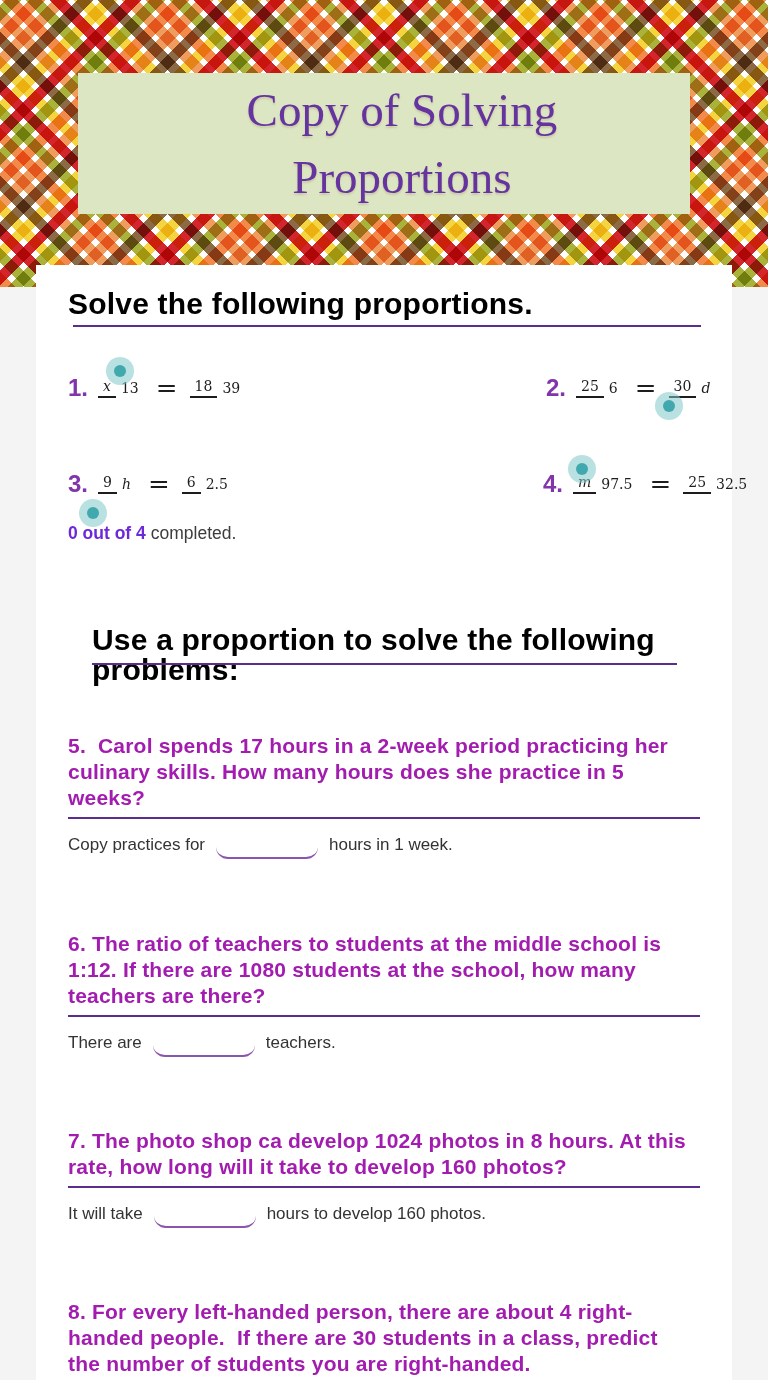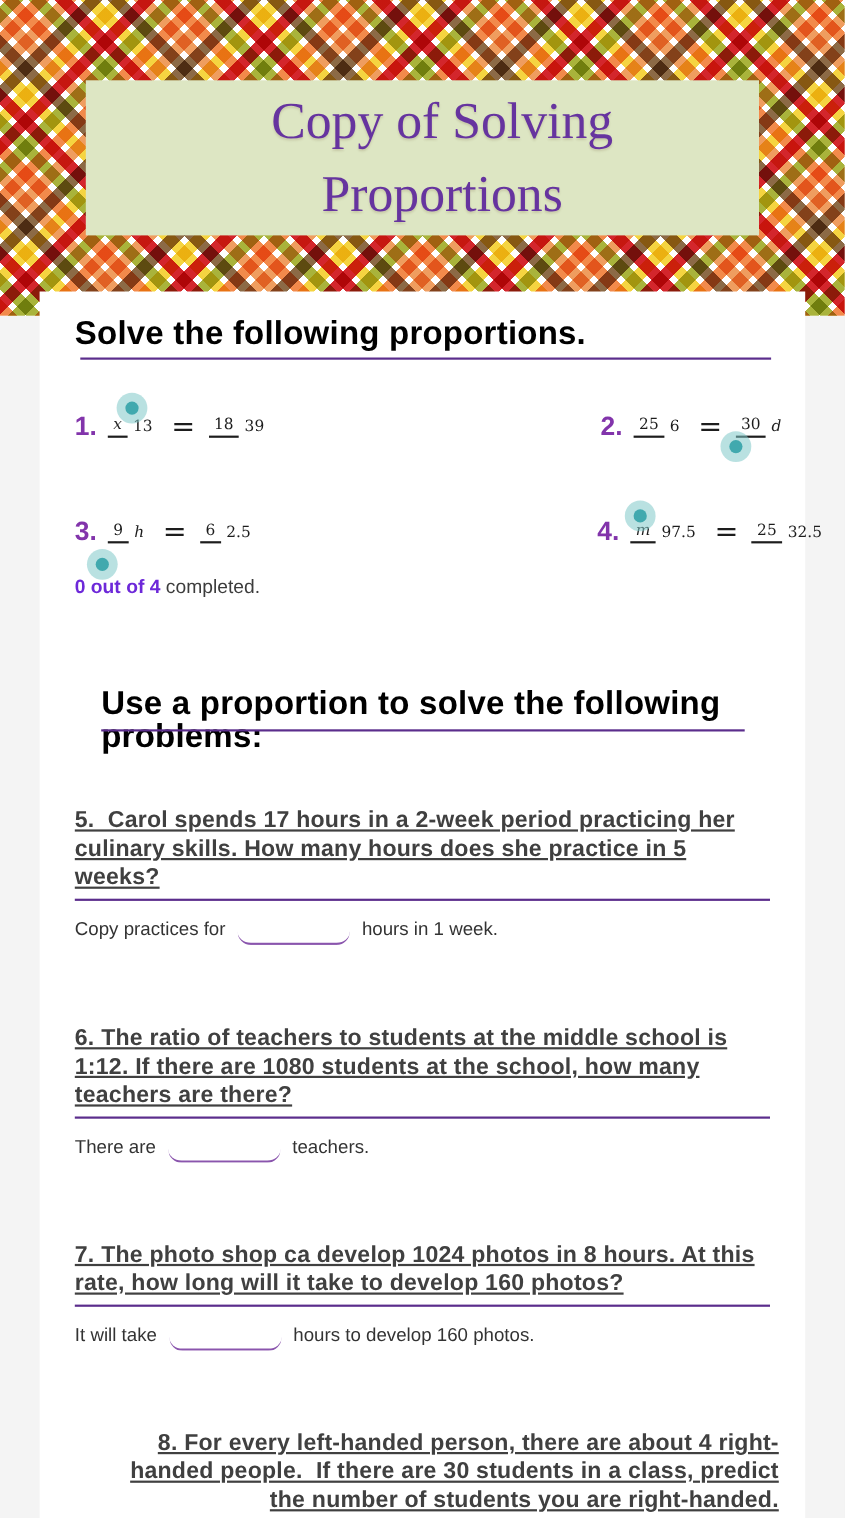--- a/index.html
+++ b/index.html
@@ -77,23 +77,23 @@
 
   .progress { position:absolute; left:32px; top:258px; font-size:17.5px; color:#3c3c3c; }
   .progress b { color:#6d28d9; font-weight:700; }
   .progress span { margin-left:5px; }
 
   
   .wp { position:absolute; left:32px; width:640px; }
   .wp5 { top:468px; }
   .wp6 { top:666px; }
   .wp7 { top:863px; }
-  .wp8 { top:1034px;text-align:right; }
+  .wp8 { top:1034px; }
   .wp-q { font-size:21px; line-height:26px; font-weight:700; letter-spacing:.2px;
-          color:#404040; white-space:pre-wrap;text-decoration:underline; }
+          color:#a21caf; white-space:pre-wrap; }
   .wp-rule { width:632px; height:2px; background:#5b2d8c; margin-top:6px; }
   .wp-ans { margin-top:16px; display:flex; align-items:flex-end; column-gap:11px;
             font-size:17px; line-height:20px; color:#333333; }
   .blank { width:102px; height:18px; border:none; border-bottom:2px solid #8a55ad;
            border-radius:0 0 12px 12px; background:transparent; margin-bottom:-4px;
            font-size:16px; color:#333; outline:none; padding:0 4px; }
 </style>
 </head>
 <body>
 

